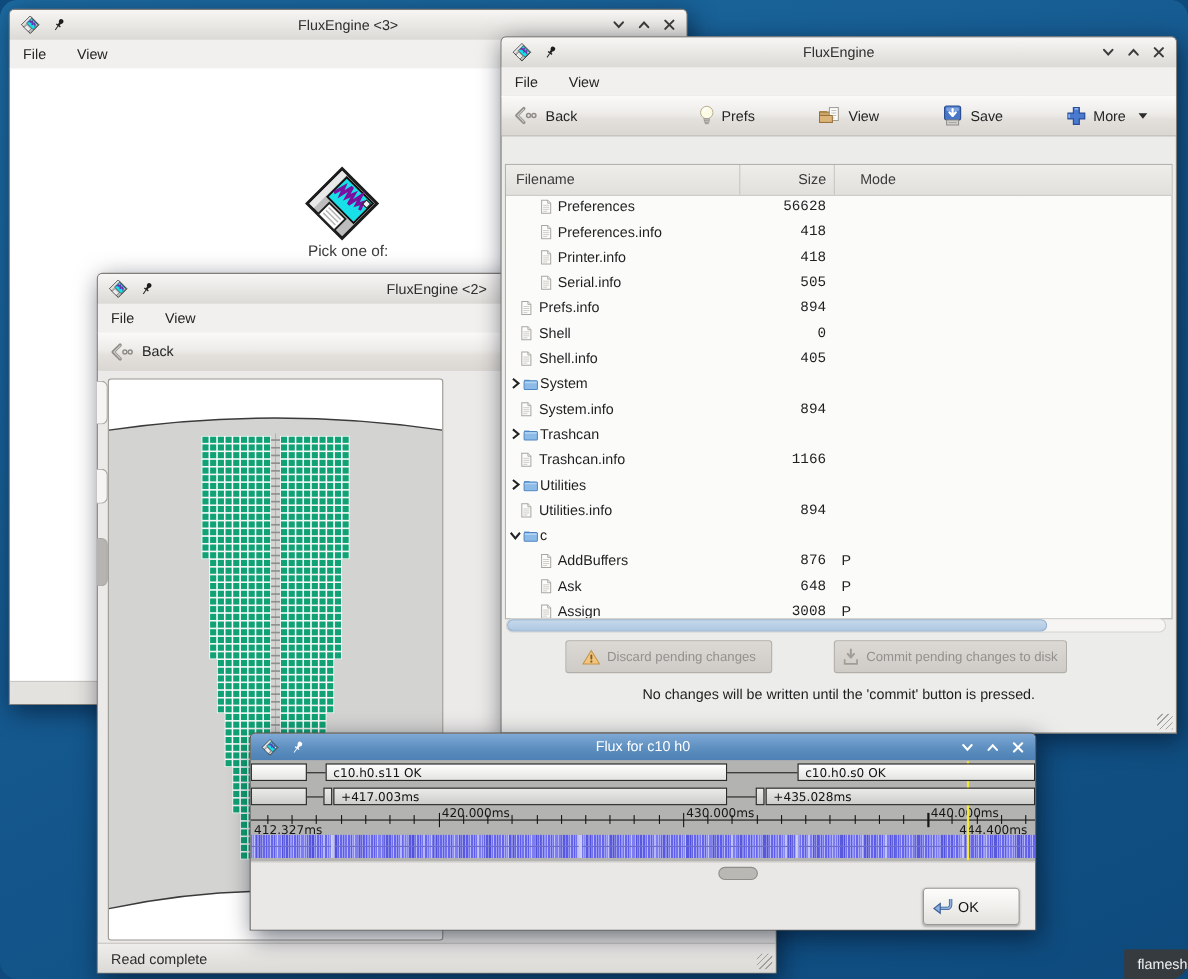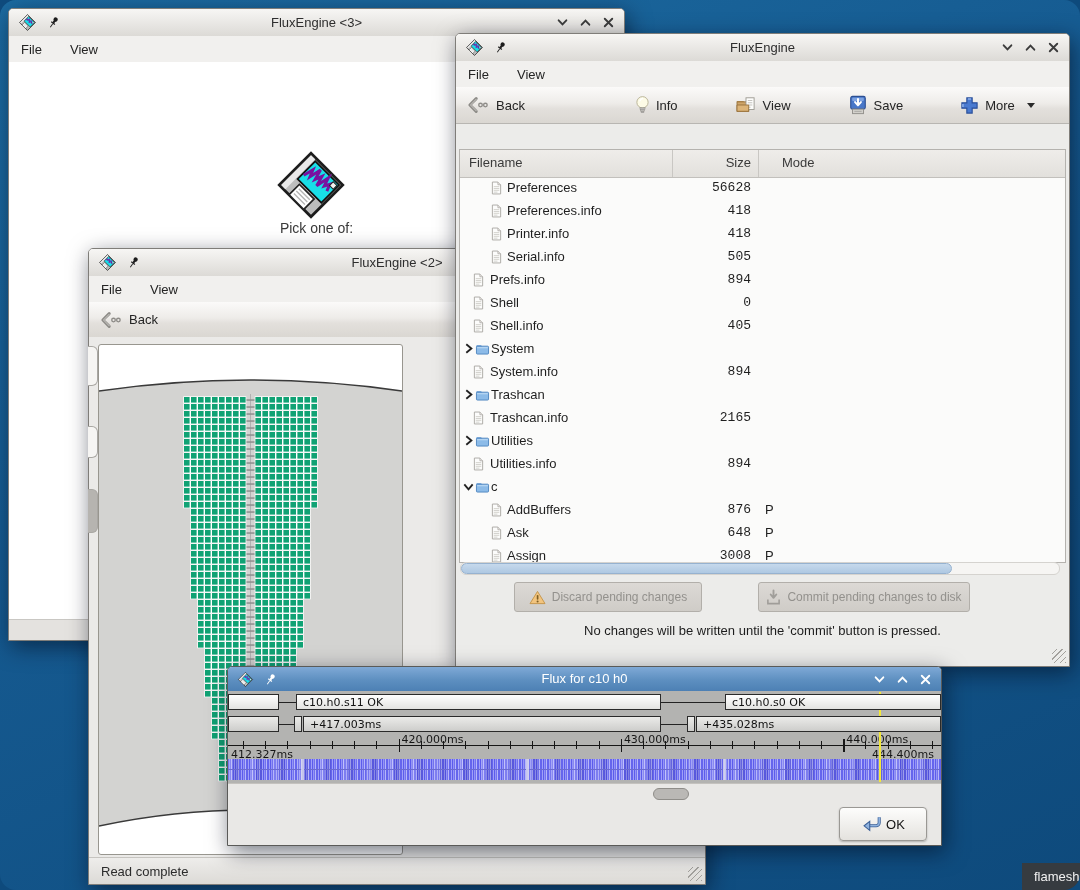--- a/index.html
+++ b/index.html
@@ -69,21 +69,21 @@
   .rlabel{position:absolute;font-family:"DejaVu Sans",sans-serif;font-size:11px;color:#161616;white-space:nowrap;}
   .streak{position:absolute;left:0;width:713px;height:10px;
      background:repeating-linear-gradient(90deg,#5c5cec 0 1px,#9595f5 1px 2px,#7272ef 2px 3px,#b6b6fa 3px 4px,#6565ed 4px 6px,#a0a0f7 6px 7px);}
   .shade{position:absolute;left:0;width:713px;height:10px;
      background:repeating-linear-gradient(90deg,rgba(255,255,255,.16) 0 5px,rgba(10,10,120,.14) 5px 11px,rgba(255,255,255,0) 11px 23px);}
   .bandgap{position:absolute;width:3px;background:rgba(215,215,238,.85);}
   #w4cursor{position:absolute;left:651px;top:1px;bottom:1px;width:2px;background:#f4e93a;}
   #w4bottom{position:absolute;left:0;right:0;top:116px;bottom:0;background:#e9e8e6;border-top:1px solid #c4c2be;}
   #w4pill{position:absolute;left:425px;top:4px;width:34px;height:10px;background:#bab8b5;border:1px solid #8f8d89;border-radius:6px;}
   #okbtn{position:absolute;left:611px;top:23px;width:88px;height:34px;background:linear-gradient(#fdfdfc,#e4e2de);
-        border:1px solid #9a9894;border-radius:4px;display:flex;align-items:center;justify-content:center;gap:3px;
+        border:1px solid #9a9894;border-radius:4px;display:flex;align-items:center;gap:3px;
         font-size:13px;color:#141414;box-shadow:0 1px 2px rgba(0,0,0,.25);}
   #tasklabel{position:absolute;left:1022px;top:863px;width:58px;height:27px;background:#363b40;color:#f2f2f2;
         font-size:13px;display:flex;align-items:center;padding-left:12px;overflow:hidden;white-space:nowrap;z-index:50;}
 </style>
 </head>
 <body>
 
 <div id="stage">
 
   <div class="win" id="w1" style="left:8px;top:8px;width:615px;height:631px;z-index:1;">
@@ -1237,21 +1237,21 @@
       <div class="tool">
         <span class="ic">
             <svg width="15" height="20" viewBox="0 0 16 22">
               <circle cx="8" cy="8" r="6.2" fill="#fdfbe6" stroke="#b5af92" stroke-width="1"></circle>
               <path d="M5.2 6.4 a3.8 3.8 0 0 1 3 -2.6" stroke="#ffffff" stroke-width="1.5" fill="none" stroke-linecap="round"></path>
               <rect x="5.2" y="14" width="5.6" height="1.7" fill="#b8b6b2" stroke="#8f8d89" stroke-width=".5"></rect>
               <rect x="5.6" y="16.1" width="4.8" height="1.5" fill="#c6c4c0" stroke="#8f8d89" stroke-width=".5"></rect>
               <rect x="6.4" y="18" width="3.2" height="1.4" fill="#aeaca8" stroke="#8f8d89" stroke-width=".5"></rect>
             </svg>
           </span>
-        <span>Info</span>
+        <span>Prefs</span>
       </div>
       <div class="tool">
         <span class="ic">
             <svg width="22" height="18" viewBox="0 0 24 20">
               <path d="M2 5.5 h7 l2 2 h-9 z" fill="#bf965c"></path>
               <rect x="2" y="6.5" width="13" height="10.5" fill="#cda468" stroke="#96713a" stroke-width="1"></rect>
               <rect x="12" y="2" width="9" height="13" fill="#fdfdfb" stroke="#9a9890" stroke-width="1"></rect>
               <path d="M14 5 h5 M14 7.5 h5 M14 10 h5 M14 12.5 h3" stroke="#b8b6b0" stroke-width=".9"></path>
               <path d="M2 10 l13 0 0 7 -13 0 z" fill="#dcb478" stroke="#96713a" stroke-width="1"></path>
             </svg>
@@ -1433,21 +1433,21 @@
           </div>
           <div class="trow">
             <span class="fic ic" style="left:13px">
               <svg width="11" height="14" viewBox="0 0 12 15">
                 <path d="M1.5 1 h6 l3 3 v10 h-9 z" fill="#fcfcfb" stroke="#a8a6a2" stroke-width="1"></path>
                 <path d="M7.5 1 v3 h3" fill="#e8e6e2" stroke="#a8a6a2" stroke-width=".8"></path>
                 <path d="M3 6 h6 M3 8 h6 M3 10 h6 M3 12 h4" stroke="#c4c2bc" stroke-width=".8"></path>
               </svg>
             </span>
             <span class="nm" style="left:30px">Trashcan.info</span>
-            <span class="sz">2165</span>
+            <span class="sz">1166</span>
             <span class="md"></span>
           </div>
           <div class="trow">
             <span class="exp ic">
               <svg width="11" height="11" viewBox="0 0 10 10">
                 <path d="M3 1.2 L7.6 5 L3 8.8" fill="none" stroke="#222" stroke-width="1.7"></path>
               </svg>
             </span>
             <span class="fic ic" style="left:15px">
               <svg width="15" height="13" viewBox="0 0 16 14">

